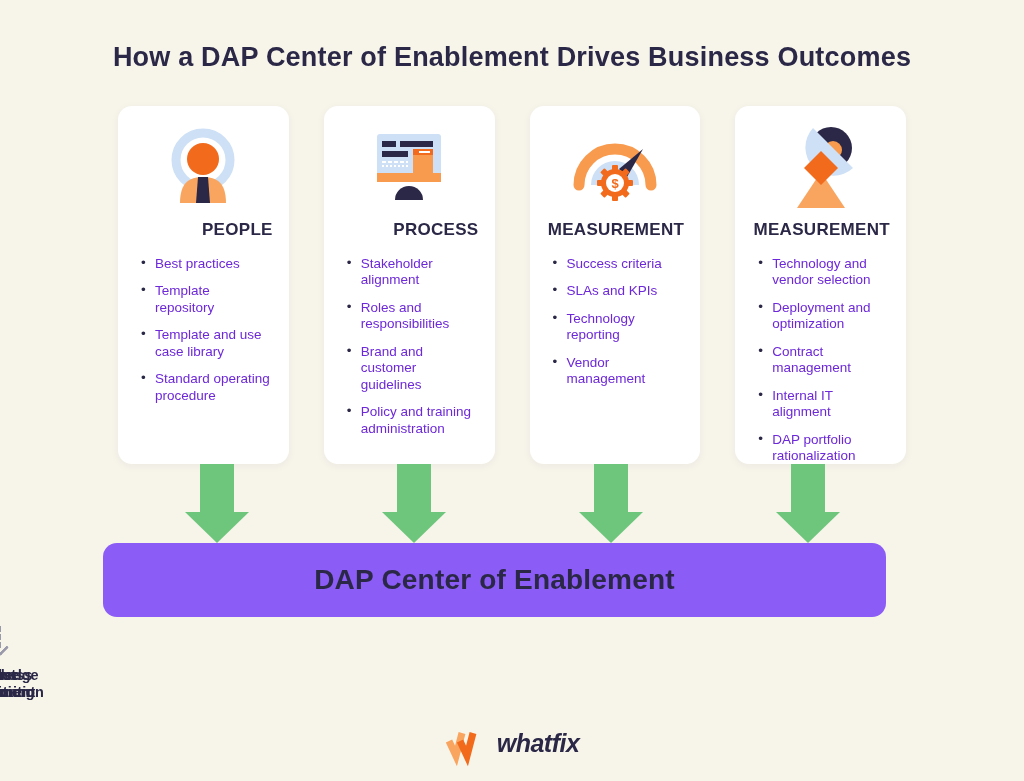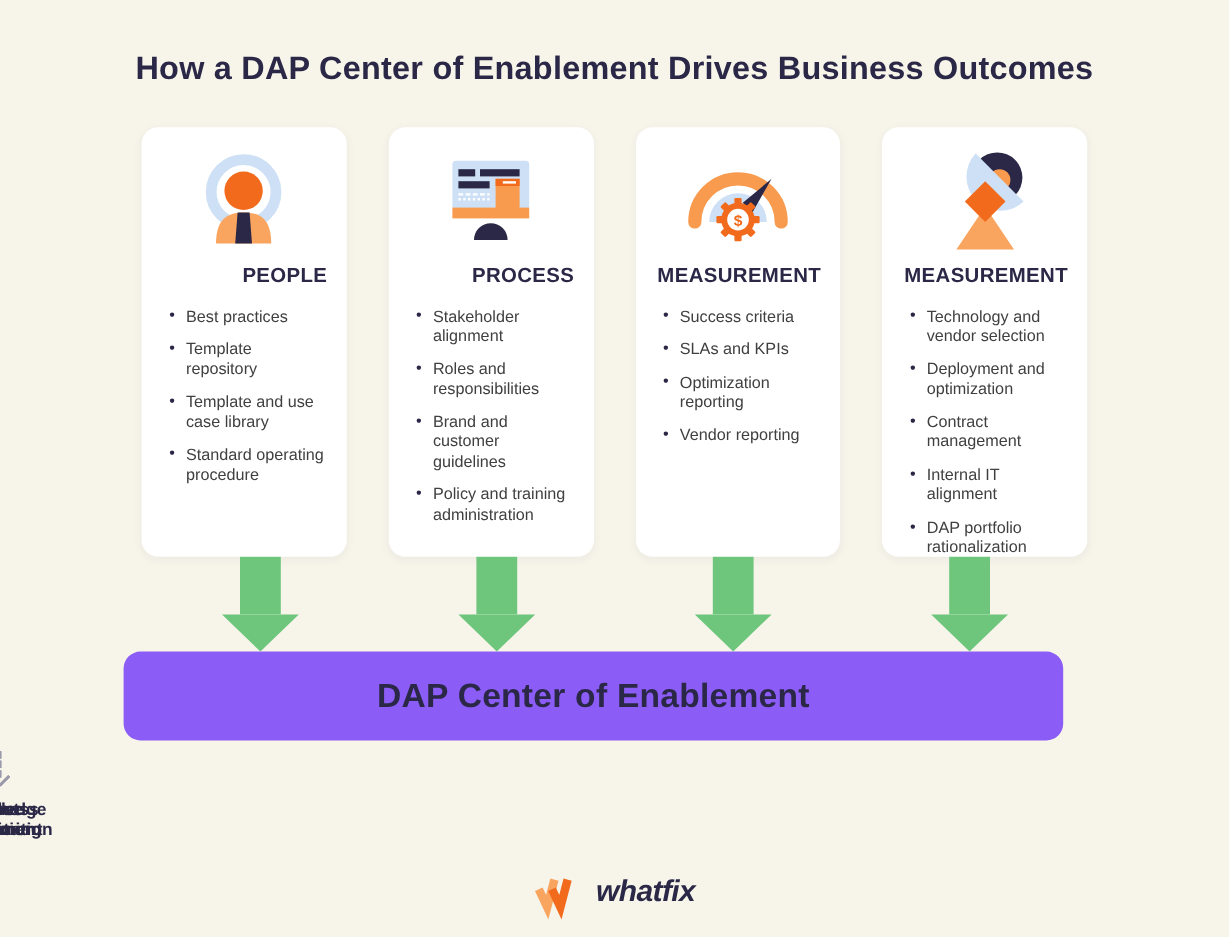--- a/index.html
+++ b/index.html
@@ -35,21 +35,21 @@
     height:88px;display:flex;align-items:center;justify-content:center;
   }
   .card-title{
     text-align:right;font-size:17px;font-weight:700;
     color:#2b2847;letter-spacing:0.3px;
     margin:10px 0 16px 0;
   }
   ul.bullets{list-style:none;margin:0;padding:0 0 0 6px;}
   ul.bullets li{
     position:relative;padding-left:15px;
-    font-size:13.5px;line-height:1.22;color:#404040;
+    font-size:13.5px;line-height:1.22;color:#6d28d9;
     margin-bottom:11px;
   }
   ul.bullets li::before{
     content:"•";position:absolute;left:1px;top:-1px;color:#2b2847;
   }
 
   
   .arrows-row{
     position:absolute;left:118px;top:464px;width:788px;display:flex;
   }
@@ -169,22 +169,22 @@
             <circle cx="46" cy="56" r="14"></circle>
           </g>
           <circle cx="46" cy="56" r="9" fill="#ffffff"></circle>
           <text x="46" y="61" font-size="13" font-weight="bold" fill="#f26b1d" text-anchor="middle" font-family="Liberation Sans, sans-serif">$</text>
         </svg>
       </div>
       <div class="card-title">MEASUREMENT</div>
       <ul class="bullets">
         <li>Success criteria</li>
         <li>SLAs and KPIs</li>
-        <li>Optimization reporting</li>
-        <li>Vendor reporting</li>
+        <li>Technology reporting</li>
+        <li>Vendor management</li>
       </ul>
     </div>
 
     <div class="card">
       <div class="icon-wrap">
         <svg width="84" height="88" viewBox="0 0 84 88">
           <circle cx="52" cy="26" r="21" fill="#2b2847"></circle>
           <circle cx="54" cy="28" r="9" fill="#f89b4e"></circle>
           <path d="M34 6 L74 46 A28.3 28.3 0 0 1 34 6 Z" fill="#cde0f5"></path>
           <polygon points="42,50 18,86 66,86" fill="#f9a55f"></polygon>

